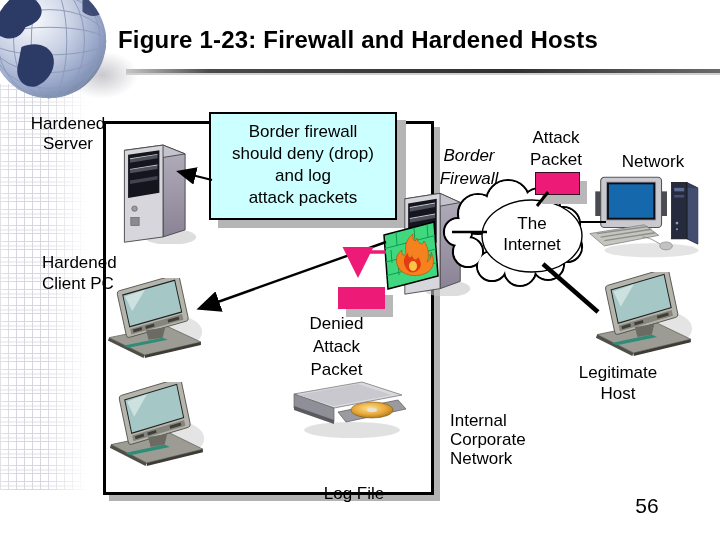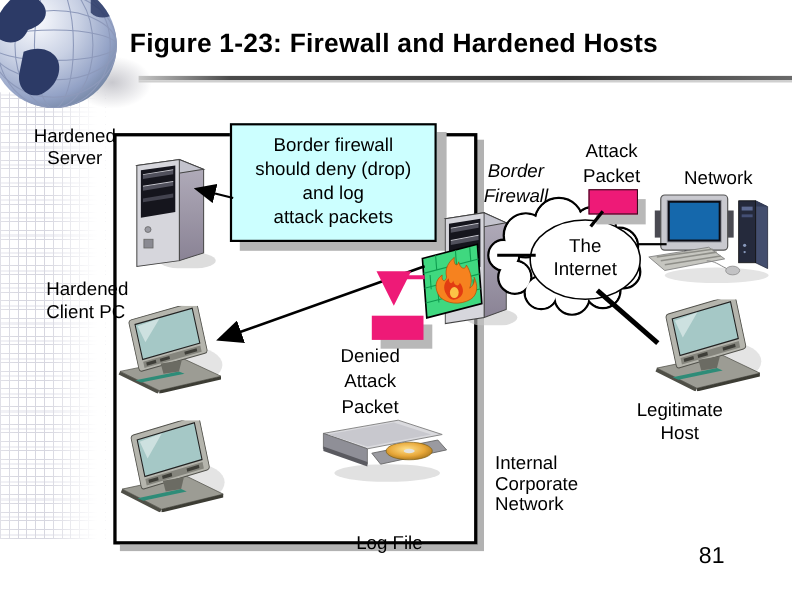--- a/index.html
+++ b/index.html
@@ -287,13 +287,13 @@
 Internet</div>
 <div class="abs lbl center lbl-denied">Denied
 Attack
 Packet</div>
 <div class="abs lbl center lbl-logfile">Log File</div>
 <div class="abs lbl center lbl-legit">Legitimate
 Host</div>
 <div class="abs lbl lbl-internal">Internal
 Corporate
 Network</div>
-<div class="abs page-number">81</div>
+<div class="abs page-number">56</div>
 
 </body></html>

